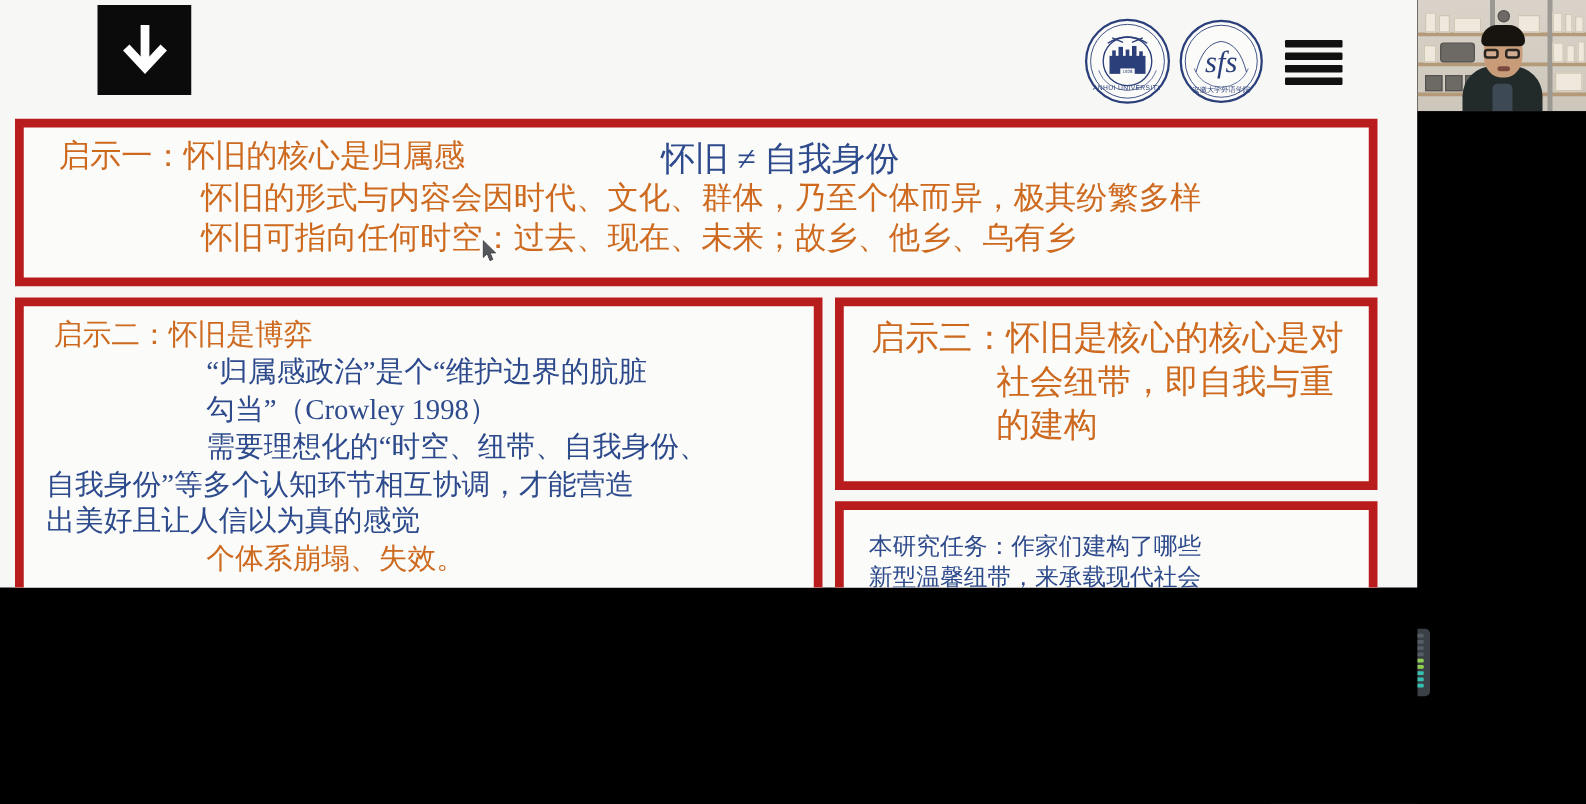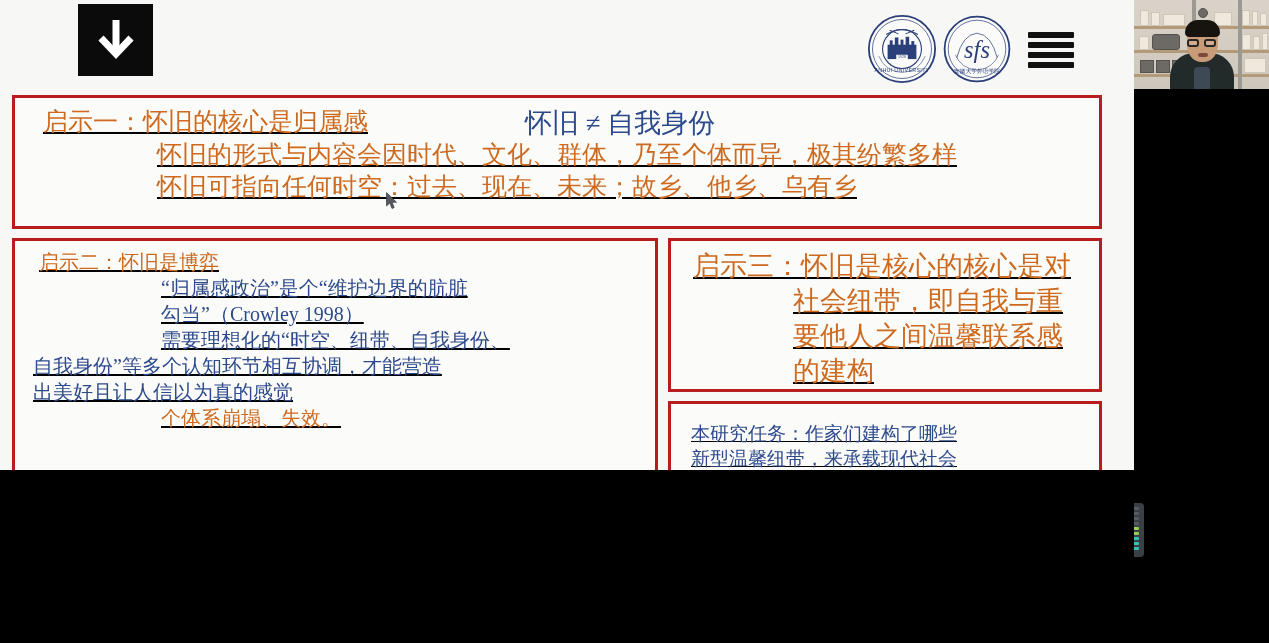--- a/index.html
+++ b/index.html
@@ -63,24 +63,23 @@
     display: block;
     height: 6px;
     width: 100%;
     background: #111;
     border-radius: 1px;
   }
 
   
   .slide-box {
     position: absolute;
-    border: 3px solid #b91c1c;
+    border: 7px solid #b91c1c;
     background: #fbfbf9;
     padding: 8px 10px 10px 14px;
-    text-decoration: underline;
   }
 
   #box-insight-1 { left: 12px;  top: 95px;  width: 1090px; height: 134px; }
   #box-insight-2 { left: 12px;  top: 238px; width: 646px;  height: 348px; }
   #box-insight-3 { left: 668px; top: 238px; width: 434px;  height: 154px; }
   #box-task      { left: 668px; top: 401px; width: 434px;  height: 185px; }
 
   .ln {
     white-space: nowrap;
     line-height: 1.30;
@@ -93,21 +92,21 @@
   #box-insight-1 .ln { font-size: 25px; }
   #box-insight-1 .l1 { position: relative; padding-left: 14px; }
   #box-insight-1 .l1 .rhs {
     position: absolute; left: 496px; top: 0;
     font-size: 27px;
   }
   #box-insight-1 .l2,
   #box-insight-1 .l3 { padding-left: 128px; }
 
   
-  #box-insight-2 .ln { font-size: 20px; }
+  #box-insight-2 .ln { font-size: 23px; }
   #box-insight-2 .i0 { padding-left: 10px; }
   #box-insight-2 .i1 { padding-left: 132px; }
   #box-insight-2 .i2 { padding-left: 4px; }
 
   
   #box-insight-3 .ln { font-size: 27px; }
   #box-insight-3 .i0 { padding-left: 8px; }
   #box-insight-3 .i1 { padding-left: 108px; }
 
   
@@ -309,21 +308,20 @@
       <div class="ln i2 blue">自我身份”等多个认知环节相互协调，才能营造</div>
       <div class="ln i2 blue">出美好且让人信以为真的感觉</div>
       <div class="ln i1 orange">个体系崩塌、失效。</div>
     </div>
 
     <div class="slide-box" id="box-insight-3">
       <div class="ln i0">
         <span class="orange">启示三：</span><span class="orange">怀旧是核心的核心是对</span>
       </div>
       <div class="ln i1 orange">社会纽带，即自我与重</div>
-      <div class="ln i1 orange">要他人之间温馨联系感</div>
       <div class="ln i1 orange">的建构</div>
     </div>
 
     <div class="slide-box" id="box-task">
       <div class="ln blue">本研究任务：作家们建构了哪些</div>
       <div class="ln blue">新型温馨纽带，来承载现代社会</div>
       <div class="ln blue">日渐稀薄的归属感。</div>
     </div>
 
     <div id="mouse-cursor">

